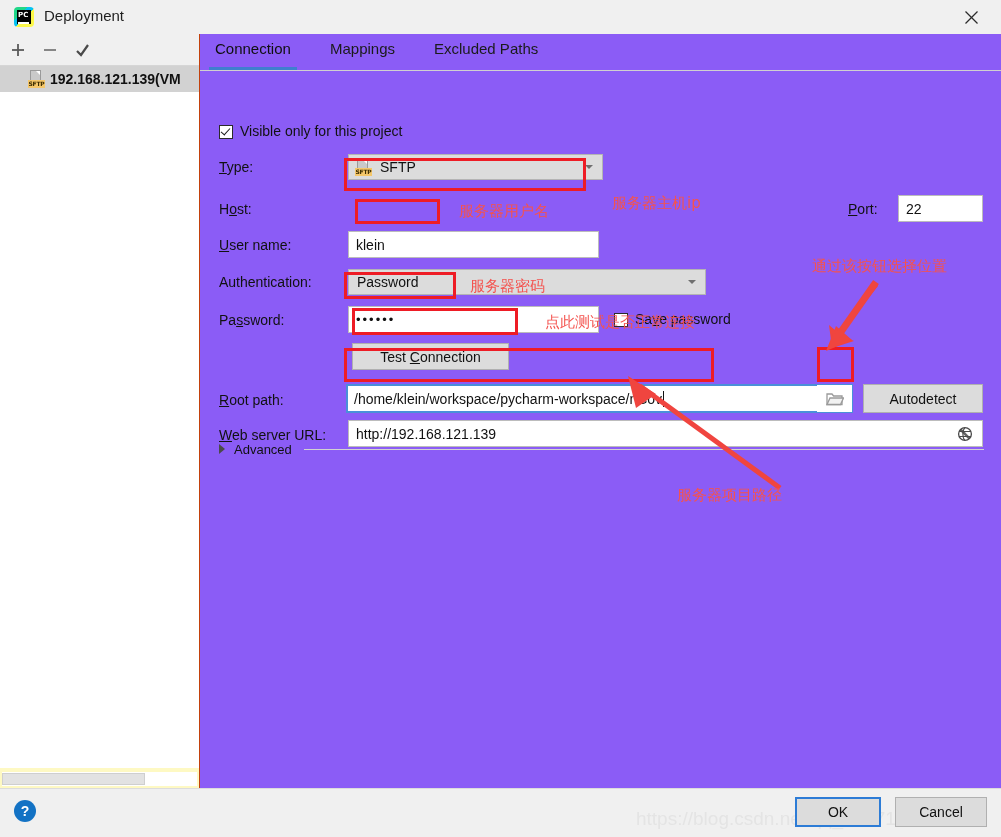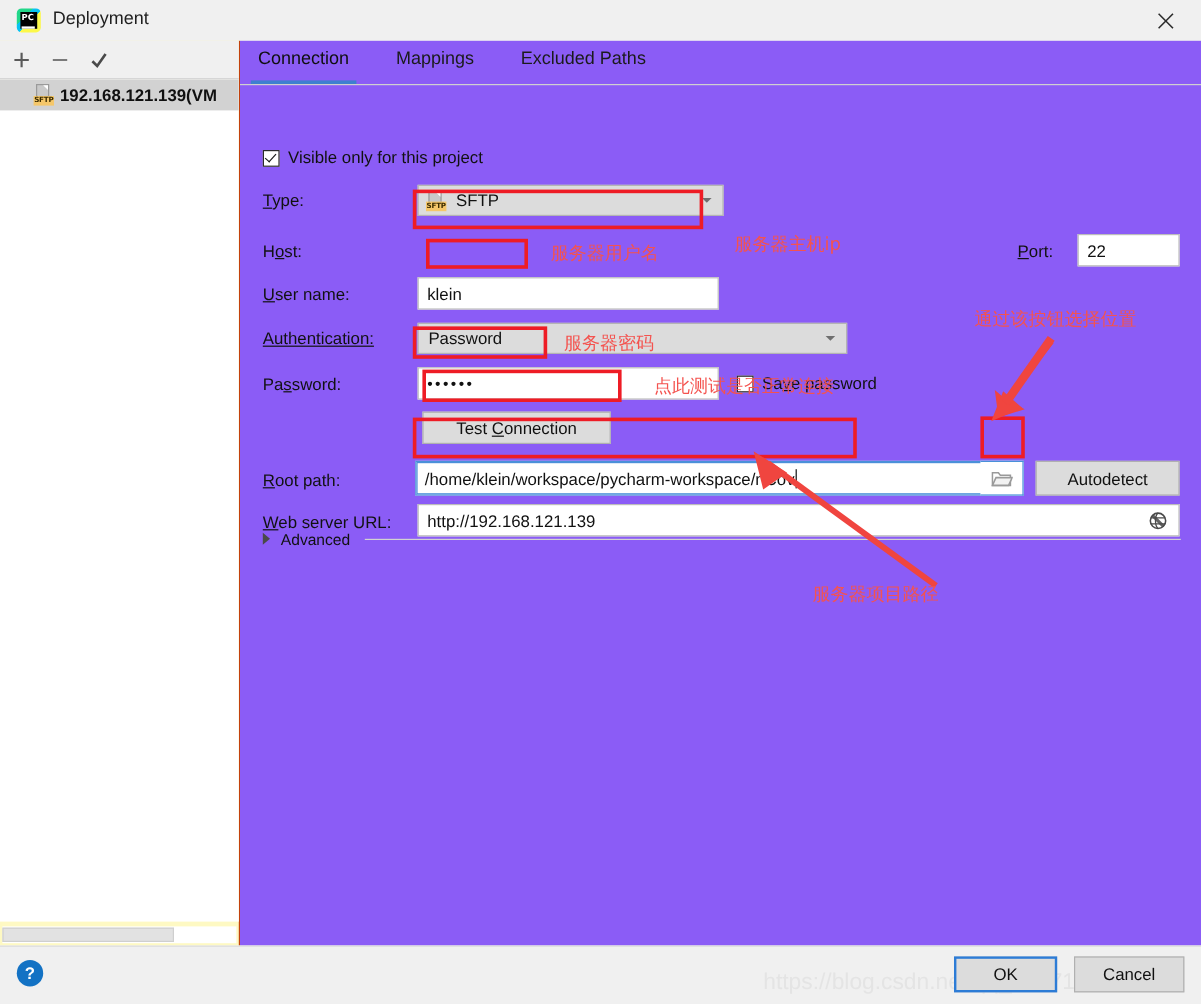--- a/index.html
+++ b/index.html
@@ -491,21 +491,21 @@
     <div class="field-label" style="left:648px; top:167px;"><span class="u">P</span>ort:</div>
     <div class="textinput" style="left:698px; top:161px; width:85px; height:27px;">
       <span>22</span>
     </div>
 
     <div class="field-label" style="left:19px; top:203px;"><span class="u">U</span>ser name:</div>
     <div class="textinput" style="left:148px; top:197px; width:251px; height:27px;">
       <span>klein</span>
     </div>
 
-    <div class="field-label" style="left:19px; top:240px;text-decoration:underline;">Authentication:</div>
+    <div class="field-label" style="left:19px; top:240px;">Authentication:</div>
     <div class="combo" style="left:148px; top:235px; width:358px; height:26px; padding-left:8px;">
       <span>Password</span>
       <span class="arrow"></span>
     </div>
 
     <div class="field-label" style="left:19px; top:278px;">Pa<span class="u">s</span>sword:</div>
     <div class="textinput" style="left:148px; top:272px; width:251px; height:27px;">
       <span class="dots">••••••</span>
     </div>
     <div class="chk-row" style="left:414px; top:277px;">

